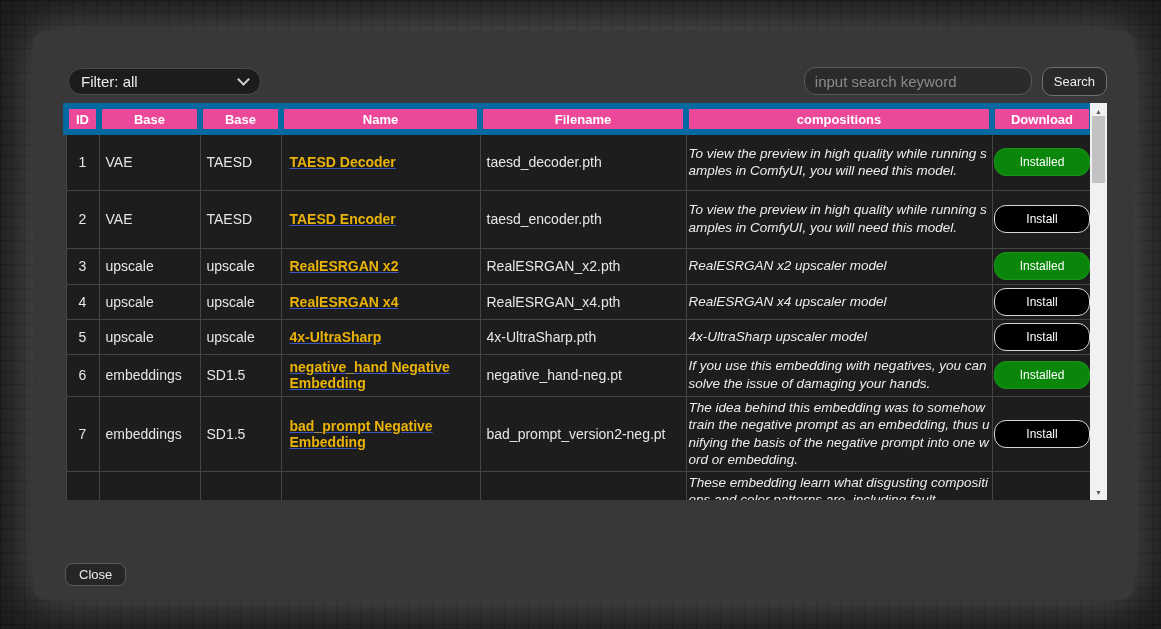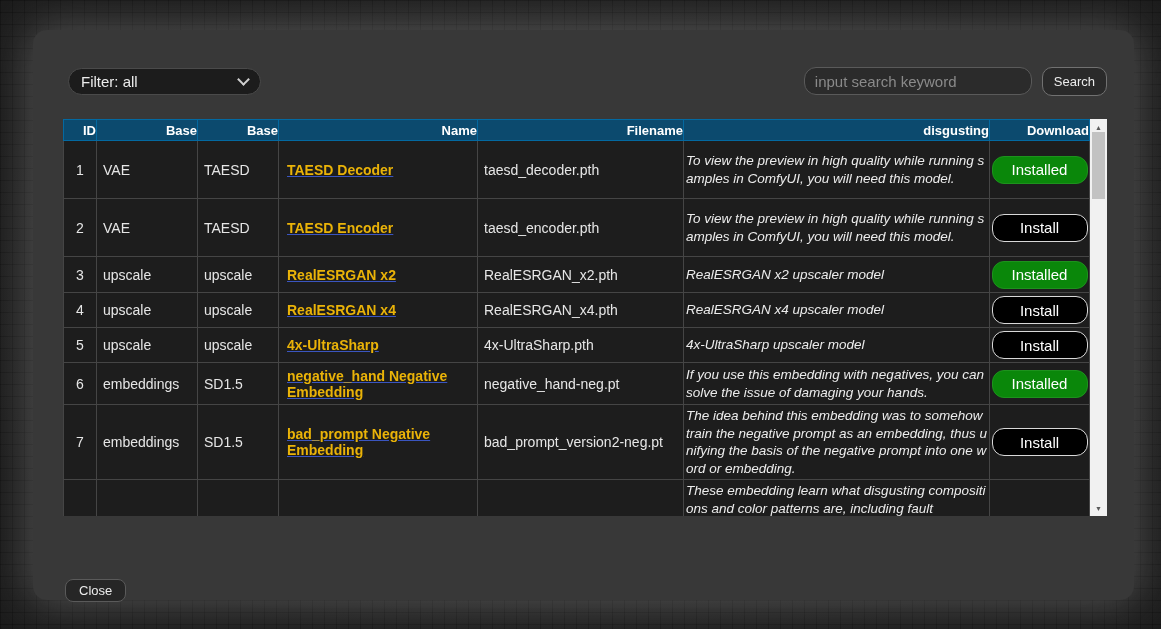--- a/index.html
+++ b/index.html
@@ -14,21 +14,21 @@
     position:relative;
   }
   .dialog{
     position:absolute; left:33px; top:30px; width:1101px; height:570px;
     box-sizing:border-box; background:#383838; border-radius:14px;
     box-shadow:0 0 45px 6px rgba(185,185,185,0.33);
     padding:37px 27px 0 30px;
   }
   
   .toolbar{display:flex; justify-content:space-between; align-items:center;
-    height:28px; margin-bottom:24px; margin-left:5px;}
+    height:28px; margin-bottom:8px; margin-left:5px;}
   .filter-select{
     display:flex; align-items:center; justify-content:space-between;
     width:193px; height:27px; box-sizing:border-box; padding:0 12px;
     background:#1c1c1c; border:1px solid #4a4a4a; border-radius:14px;
     color:#ececec; font-size:15px; cursor:pointer;
   }
   .chevron{width:7px; height:7px; border-right:2px solid #cfcfcf;
     border-bottom:2px solid #cfcfcf; transform:rotate(45deg); margin-top:-4px;}
   .toolbar-right{display:flex; align-items:center;}
   .search-input{
@@ -41,33 +41,33 @@
   .btn{background:#2a2a2a; color:#ececec; cursor:pointer;
     font-family:"Liberation Sans", sans-serif;}
   .search-btn{height:29px; padding:0 11px; font-size:13px;
     border:1px solid #717171; border-radius:10px;}
   .close-btn{margin-top:63px; margin-left:2px; padding:3px 13px; font-size:13px;
     border:1px solid #5a5a5a; border-radius:8px; background:#262626;}
   
   .table-wrap{position:relative; width:1044px; height:397px; overflow:hidden;}
   table{border-collapse:collapse; table-layout:fixed; width:1026px;
     color:#e6e6e6; font-size:14px;}
-  th{background:#0c4a6e; border:1px solid #0369a1; color:#fff;
-    font-size:13px; font-weight:bold; height:20px; padding:0;text-align:right;}
+  th{background:#ec4899; border:6px solid #0369a1; color:#fff;
+    font-size:13px; font-weight:bold; height:20px; padding:0;}
   td{border:1px solid #454545; background:#1d1d1d; padding:6px 6px;
     vertical-align:middle; overflow:hidden;}
   .td-id{text-align:center; padding:2px 1px;}
   .td-name{padding:2px 2px 2px 8px;}
   .td-desc{padding:2px 2px; font-size:13.5px; line-height:1.3;
     word-break:break-all; color:#ececec;font-style:italic;}
   .td-dl{text-align:center; padding:2px 1px;}
   .clipped td{vertical-align:top;}
   .model-link{color:#eab308; font-weight:bold; text-decoration:underline;
     text-decoration-color:#3a55c0; cursor:pointer;}
-  .install-btn{width:96px; height:28px; border-radius:12px; font-size:15px;
+  .install-btn{width:96px; height:28px; border-radius:12px; font-size:12px;
     background:#000; color:#fff; border:1px solid #d8d8d8; cursor:pointer;
     font-family:"Liberation Sans", sans-serif;}
   .install-btn.installed{background:#0a870a; border:1px solid #1d921d;}
   
   .sb{position:absolute; right:0; top:0; width:17px; height:397px;
     background:#f1f1f1; cursor:pointer;}
   .sb-arrow{position:absolute; left:0; width:17px; height:14px;
     display:flex; align-items:center; justify-content:center;
     color:#5a5a5a; font-size:7px; line-height:1;}
   .sb-arrow.up{top:1px;}
@@ -102,21 +102,21 @@
           <col style="width:306px">
         <col style="width:100px">
       </colgroup>
       <thead>
           <tr id="header-row">
             <th>ID</th>
             <th>Base</th>
             <th>Base</th>
             <th>Name</th>
             <th>Filename</th>
-            <th>disgusting</th>
+            <th>compositions</th>
             <th>Download</th>
           </tr>
         </thead>
       <tbody id="body-rows">
           <tr style="height: 58px;">
             <td class="td-id">1</td>
             <td class="td-type">VAE</td>
             <td class="td-base">TAESD</td>
             <td class="td-name"><a class="model-link">TAESD Decoder</a></td>
             <td class="td-file">taesd_decoder.pth</td>

